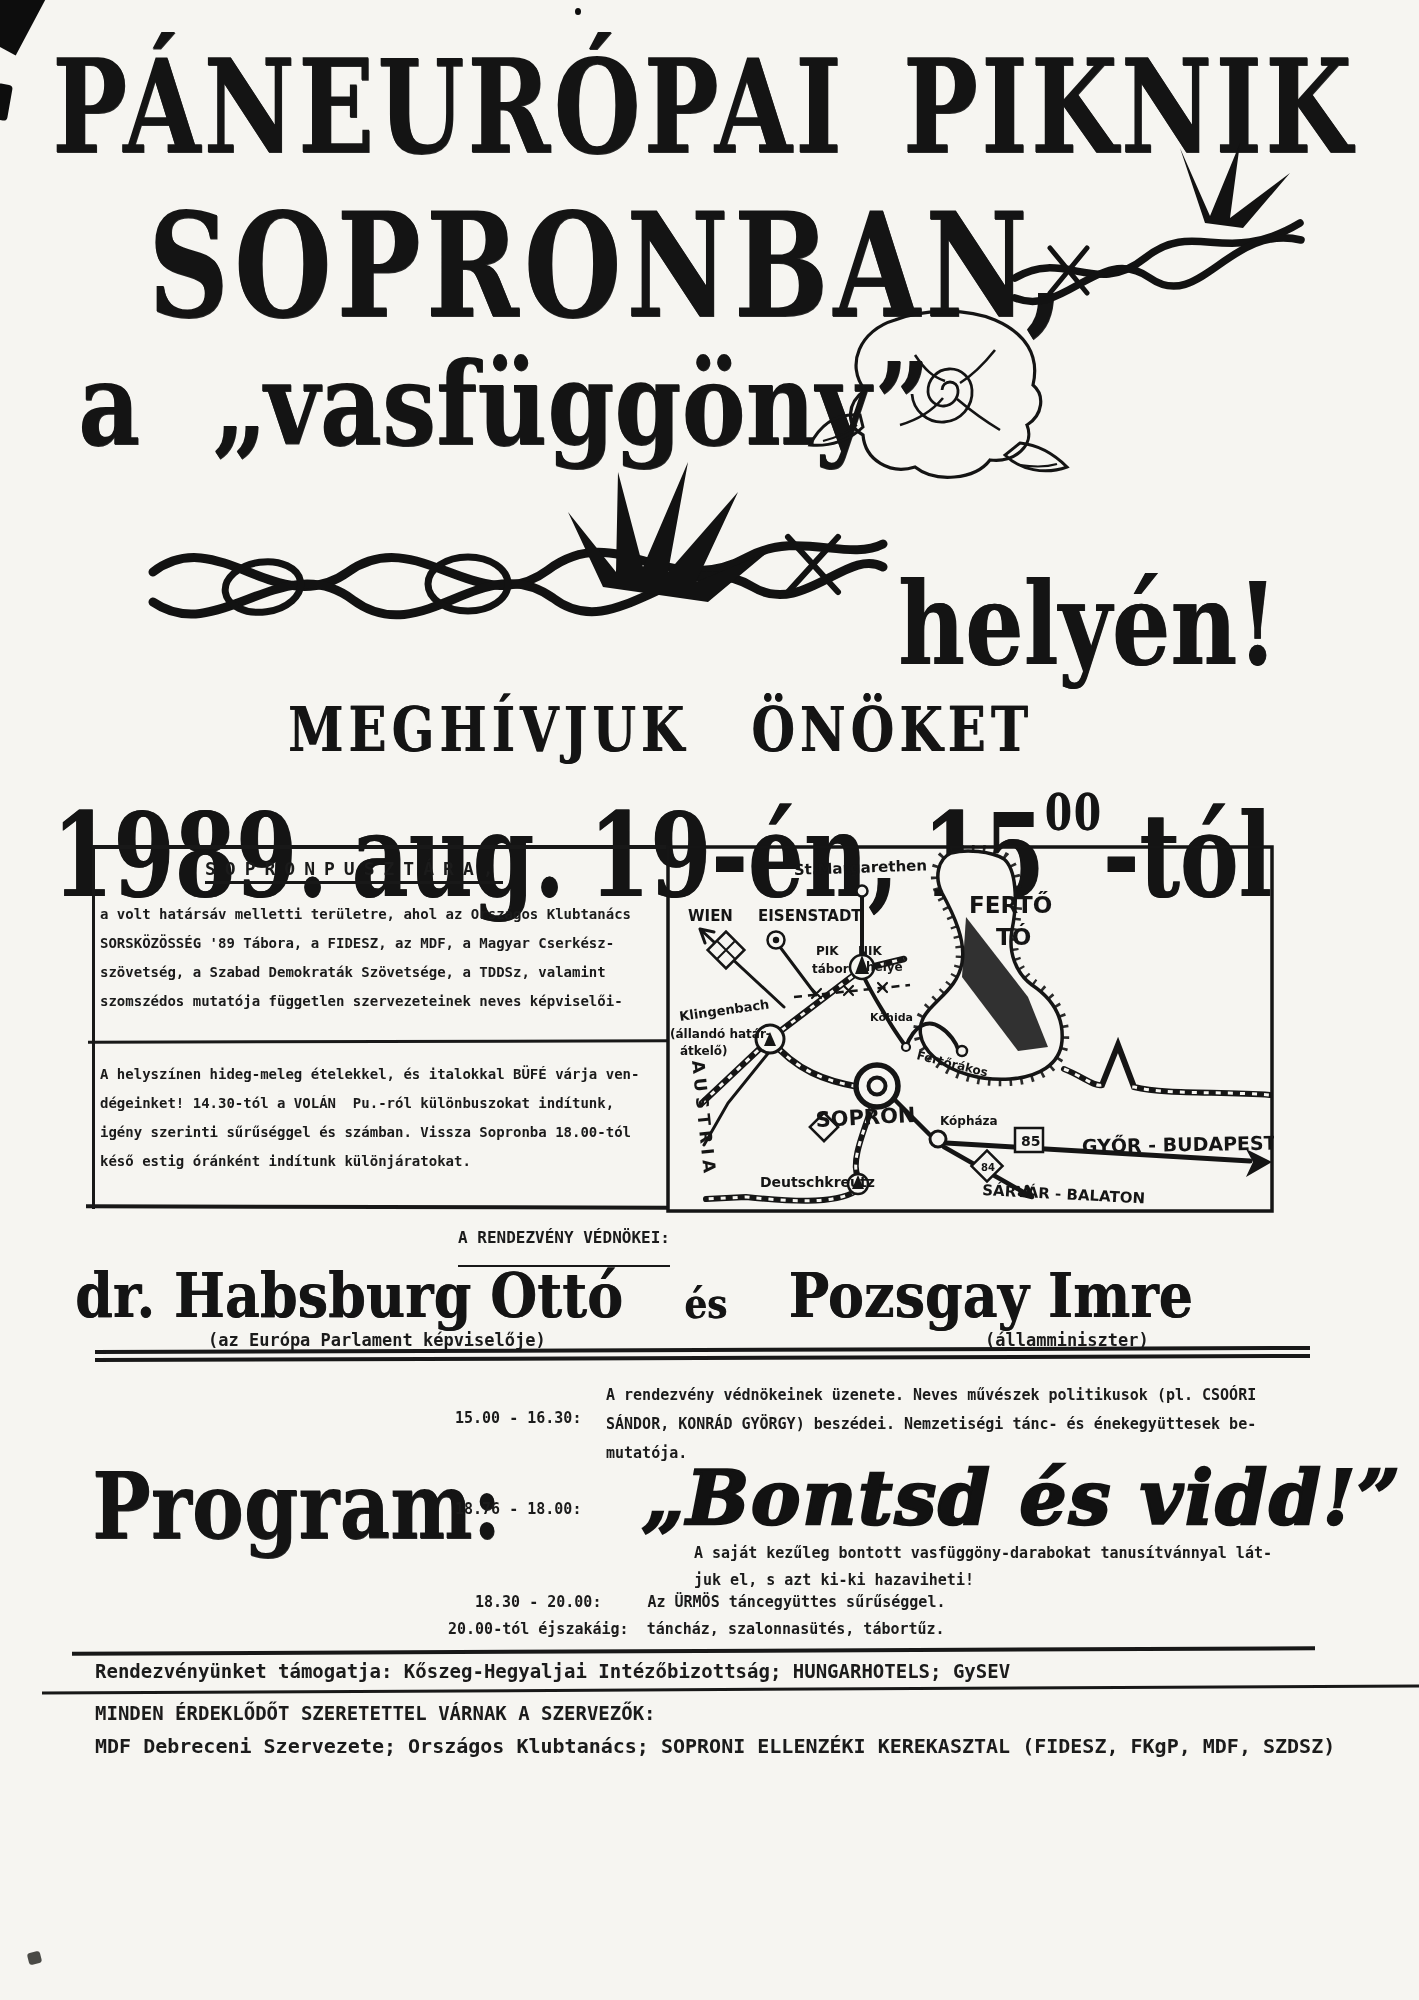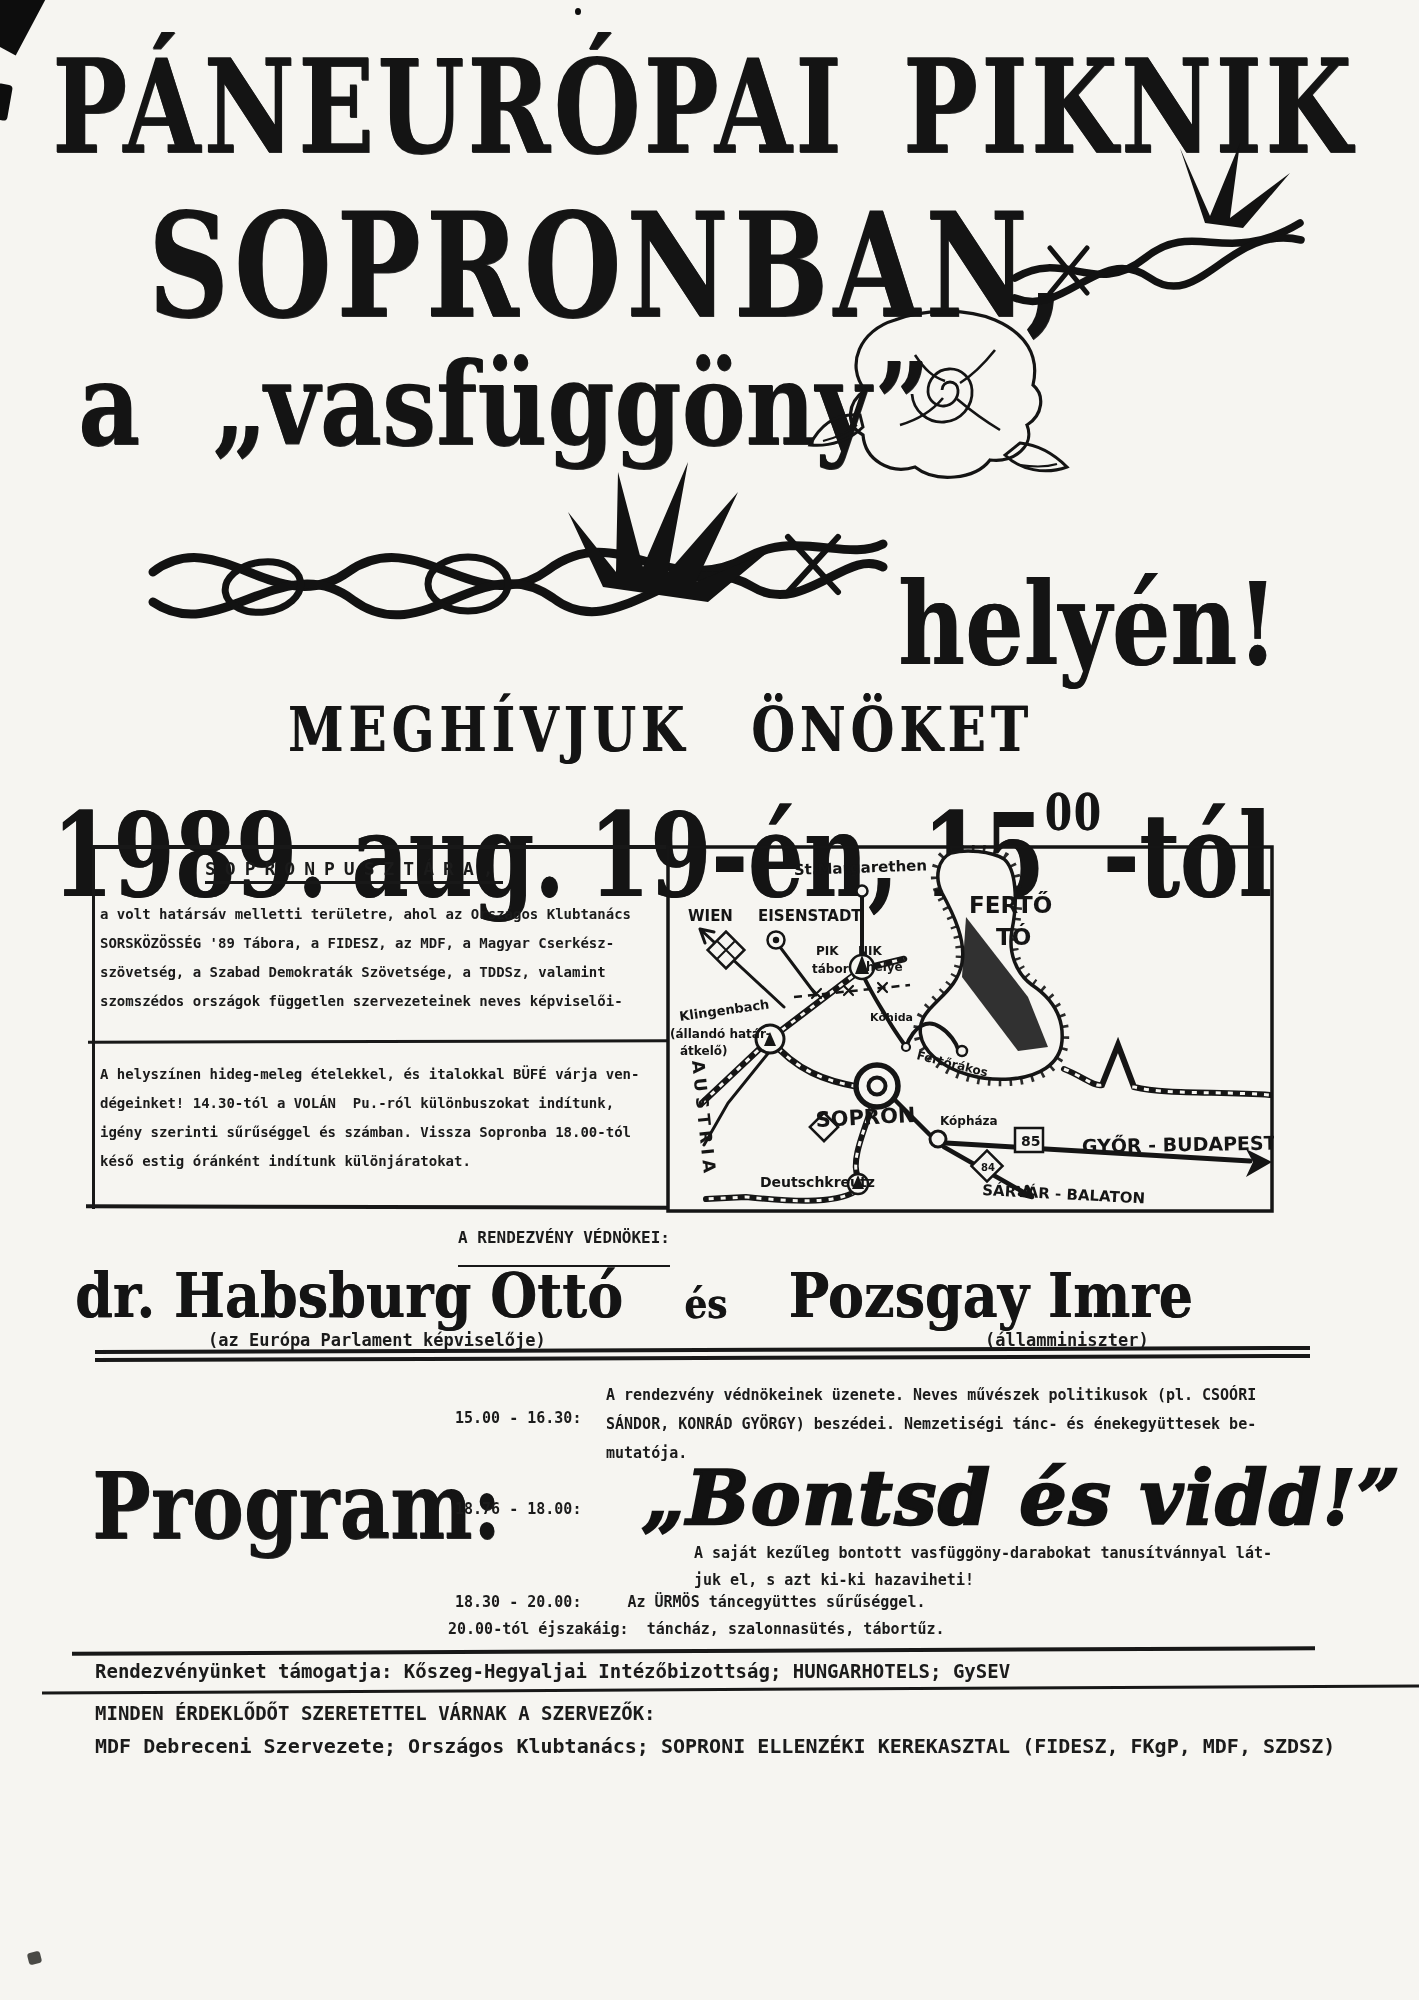--- a/index.html
+++ b/index.html
@@ -91,21 +91,21 @@
   <div class="rule" style="left:92px;top:845px;width:2.5px;height:364px;"></div>
   <div class="rule" style="left:88px;top:1040px;width:580px;height:3px;transform:rotate(-0.15deg);"></div>
   <div class="rule" style="left:86px;top:1205px;width:582px;height:3.5px;transform:rotate(0.15deg);"></div>
 
   <div class="abs mono u" style="left:205px;top:858px;font-size:18px;letter-spacing:9px;">SOPRONPUSZTÁRA,</div>
 
   <div class="abs" style="left:100px;top:900px;">
     <div class="mono" style="font-size:14px;line-height:29px;">a volt határsáv melletti területre, ahol az Országos Klubtanács</div>
     <div class="mono" style="font-size:14px;line-height:29px;">SORSKÖZÖSSÉG '89 Tábora, a FIDESZ, az MDF, a Magyar Cserkész-</div>
     <div class="mono" style="font-size:14px;line-height:29px;">szövetség, a Szabad Demokraták Szövetsége, a TDDSz, valamint</div>
-    <div class="mono" style="font-size:14px;line-height:29px;">szomszédos országok független szervezeteinek neves képviselői-</div>
+    <div class="mono" style="font-size:14px;line-height:29px;">szomszédos mutatója független szervezeteinek neves képviselői-</div>
   </div>
 
   <div class="abs" style="left:100px;top:1060px;">
     <div class="mono" style="font-size:14px;line-height:29px;">A helyszínen hideg-meleg ételekkel, és italokkal BÜFÉ várja ven-</div>
     <div class="mono" style="font-size:14px;line-height:29px;">dégeinket! 14.30-tól a VOLÁN  Pu.-ról különbuszokat indítunk,</div>
     <div class="mono" style="font-size:14px;line-height:29px;">igény szerinti sűrűséggel és számban. Vissza Sopronba 18.00-tól</div>
     <div class="mono" style="font-size:14px;line-height:29px;">késő estig óránként indítunk különjáratokat.</div>
   </div>
 
   <svg class="abs" style="left:666px;top:845px;" width="608" height="368" viewBox="0 0 608 368">
@@ -212,21 +212,21 @@
   </div>
 
   <div class="abs mono" style="left:455px;top:1500px;font-size:15px;">18.76 - 18.00:</div>
   <div class="abs" style="left:642px;top:1455px;font-family:'DejaVu Serif',serif;font-style:italic;font-weight:bold;
               font-size:74px;color:#121212;-webkit-text-stroke:2.5px #121212;letter-spacing:2px;white-space:nowrap;">„Bontsd és vidd!”</div>
   <div class="abs" style="left:694px;top:1540px;">
     <div class="mono" style="font-size:15px;line-height:27px;">A saját kezűleg bontott vasfüggöny-darabokat tanusítvánnyal lát-</div>
     <div class="mono" style="font-size:15px;line-height:27px;">juk el, s azt ki-ki hazaviheti!</div>
   </div>
 
-  <div class="abs flexrow" style="left:455px;top:1593px;">
+  <div class="abs flexrow" style="left:475px;top:1593px;">
     <span class="mono" style="font-size:15px;">18.30 - 20.00:</span>
     <span class="mono" style="font-size:15px;margin-left:46px;">Az ÜRMÖS táncegyüttes sűrűséggel.</span>
   </div>
   <div class="abs flexrow" style="left:448px;top:1620px;">
     <span class="mono" style="font-size:15px;">20.00-tól éjszakáig:</span>
     <span class="mono" style="font-size:15px;margin-left:18px;">táncház, szalonnasütés, tábortűz.</span>
   </div>
 
   <div class="rule" style="left:72px;top:1649px;width:1243px;height:3.5px;transform:rotate(-0.25deg);"></div>
   <div class="abs mono" style="left:95px;top:1660px;font-size:19px;">Rendezvényünket támogatja: Kőszeg-Hegyaljai Intézőbizottság; HUNGARHOTELS; GySEV</div>

